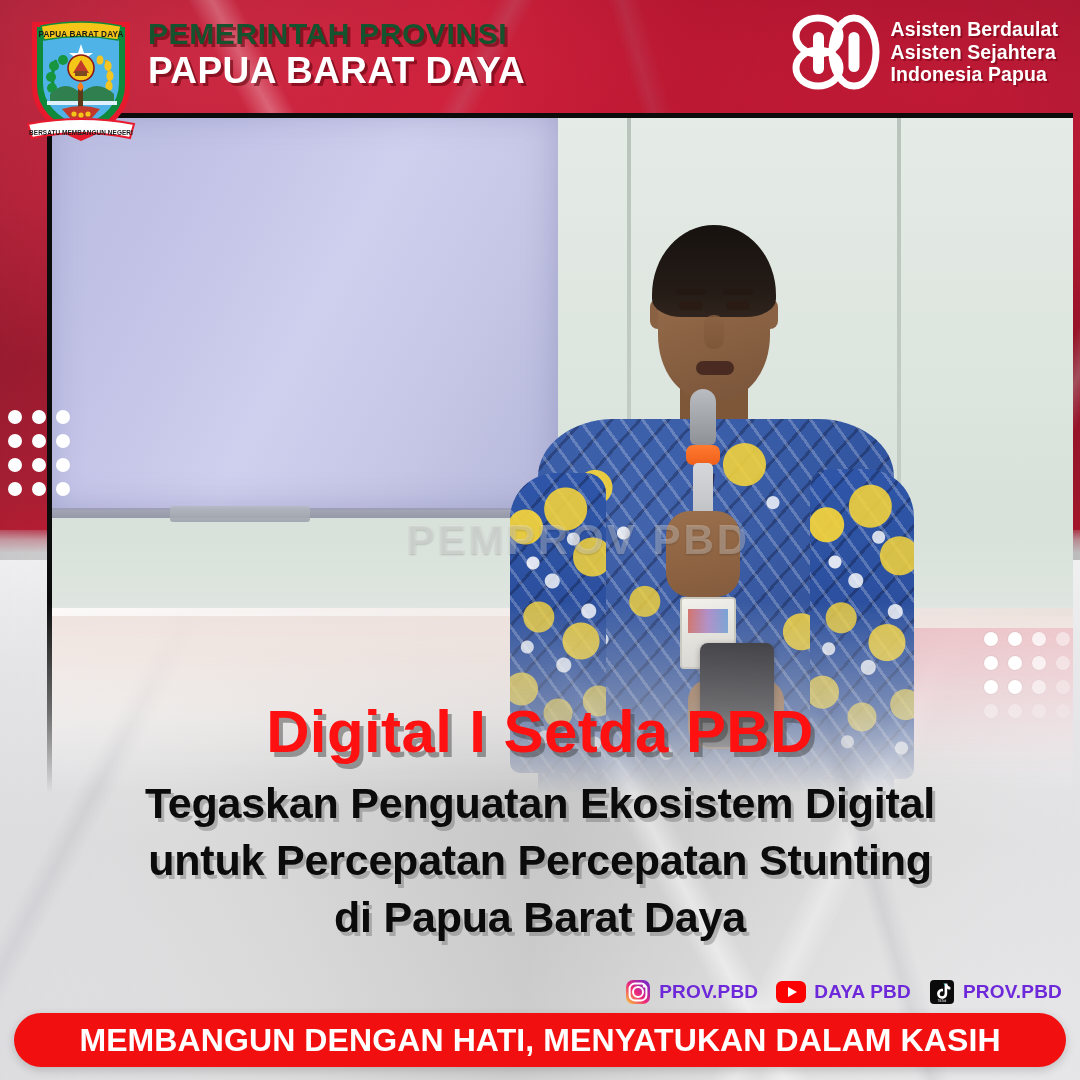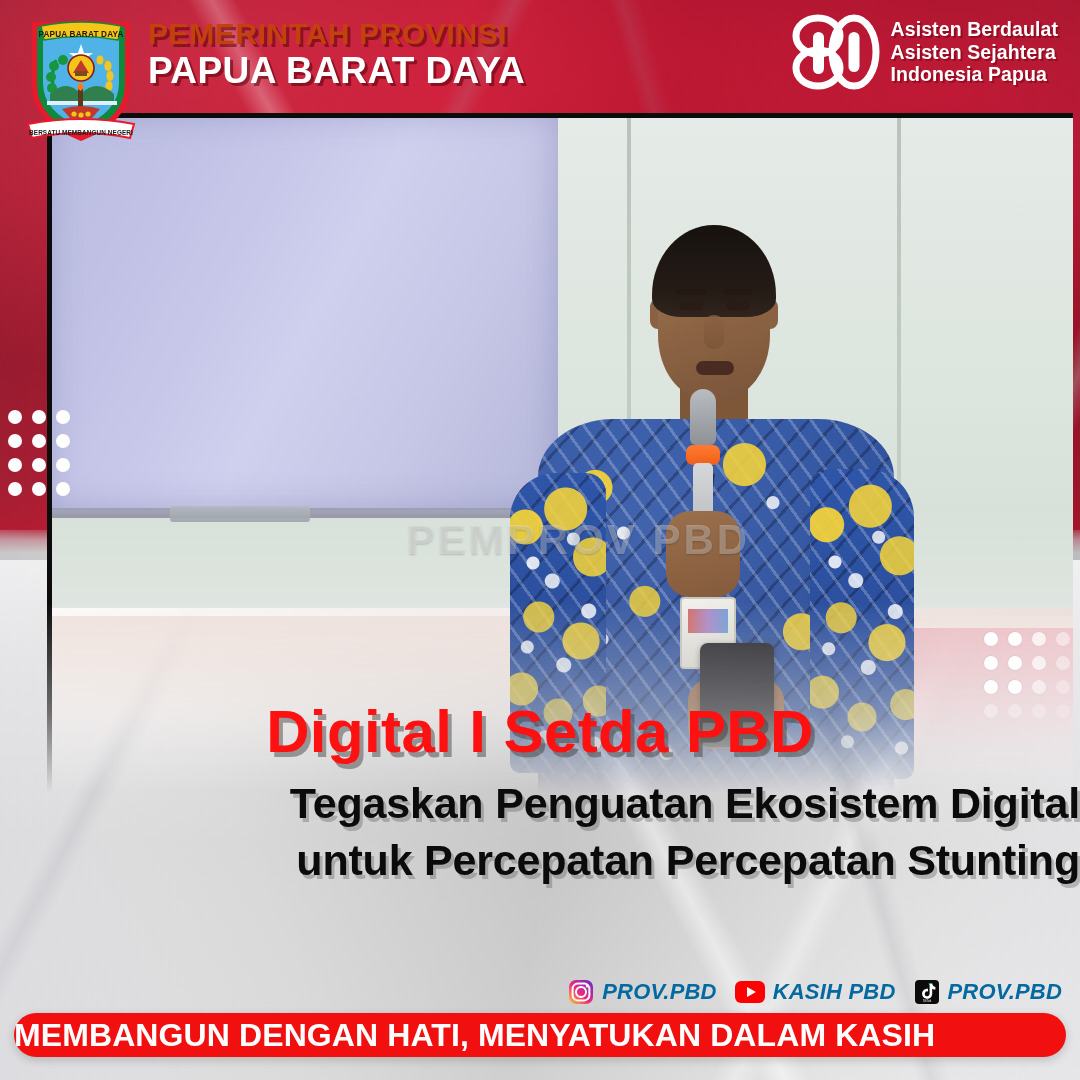--- a/index.html
+++ b/index.html
@@ -87,21 +87,21 @@
     left: 148px;
     top: 19px;
     line-height: 1.02;
     text-shadow: 3px 3px 0 rgba(90,0,10,.55);
   }
   .gov-title .l1 {
     display: block;
     font-size: 30px;
     font-weight: 800;
     letter-spacing: .6px;
-    color: #c2410c;
+    color: #14532d;
     font-family: "Liberation Sans", sans-serif;
   }
   .gov-title .l2 {
     display: block;
     font-size: 37px;
     font-weight: 800;
     letter-spacing: .4px;
     color: #ffffff;
     margin-top: 2px;
     font-family: "Liberation Sans", sans-serif;
@@ -382,56 +382,55 @@
   }
   .h-sub {
     margin-top: 12px;
     font-size: 43px;
     font-weight: 800;
     color: #0b0b0b;
     line-height: 1.32;
     letter-spacing: -.2px;
     text-shadow: 3px 4px 0 rgba(90,90,90,.35);
     font-family: "Liberation Sans", sans-serif;
-    text-align: right;
   }
   .h-sub div { white-space: nowrap; }
 
   
   .social {
     position: absolute;
     right: 18px;
     top: 979px;
     display: flex;
     align-items: center;
     gap: 18px;
     z-index: 20;
   }
   .social-item { display: flex; align-items: center; gap: 8px; }
   .social-item .handle {
-    font-size: 22px;
-    font-weight: 800;
-    color: #0369a1;
+    font-size: 19px;
+    font-weight: 800;
+    color: #6d28d9;
     letter-spacing: .2px;
     font-family: "Liberation Sans", sans-serif;
-    font-style: italic;
   }
   .ic { width: 26px; height: 26px; flex: 0 0 auto; display: block; }
 
   
   .tagline {
     position: absolute;
     left: 14px;
     right: 14px;
     top: 1013px;
-    height: 44px;
+    height: 54px;
     background: #f20f0f;
     border-radius: 27px;
     display: flex;
     align-items: center;
+    justify-content: center;
     z-index: 20;
     box-shadow: 0 3px 10px rgba(0,0,0,.18);
   }
   .tagline span {
     color: #ffffff;
     font-size: 32px;
     font-weight: 800;
     letter-spacing: .1px;
     white-space: nowrap;
     font-family: "Liberation Sans", sans-serif;
@@ -584,20 +583,21 @@
       <span style="opacity:.3"></span>
       <span style="opacity:.25"></span>
       <span style="opacity:.18"></span>
   </div>
 
   <div class="headline">
     <div class="h-red">Digital I Setda PBD</div>
     <div class="h-sub">
       <div>Tegaskan Penguatan Ekosistem Digital</div>
       <div>untuk Percepatan Percepatan Stunting</div>
+      <div>di Papua Barat Daya</div>
     </div>
   </div>
 
   <div class="social">
 
     <div class="social-item">
       <svg class="ic" viewBox="0 0 26 26" aria-hidden="true">
         <defs>
           <linearGradient id="igg" x1="0" y1="1" x2="1" y2="0">
             <stop offset="0%" stop-color="#f9ce34"></stop>
@@ -611,21 +611,21 @@
         <circle cx="19.2" cy="6.9" r="1.5" fill="#ffffff"></circle>
       </svg>
       <span class="handle">PROV.PBD</span>
     </div>
 
     <div class="social-item">
       <svg class="ic" viewBox="0 0 30 22" style="width:30px;height:22px" aria-hidden="true">
         <rect x="0" y="0" width="30" height="22" rx="6" fill="#ff0000"></rect>
         <polygon points="12,6 21,11 12,16" fill="#ffffff"></polygon>
       </svg>
-      <span class="handle">KASIH PBD</span>
+      <span class="handle">DAYA PBD</span>
     </div>
 
     <div class="social-item">
       <svg class="ic" viewBox="0 0 26 26" aria-hidden="true">
         <rect x="1" y="1" width="24" height="24" rx="4" fill="#0b0b0b"></rect>
         <path d="M15.6 4.6h2.6c.2 1.9 1.3 3.2 3.2 3.4v2.6c-1.2 0-2.3-.35-3.2-.95v5.1c0 2.9-2.3 5.1-5.1 5.1s-5.0-2.2-5.0-5.0 2.3-5.1 5.1-5.1c.3 0 .55.03.8.07v2.7a2.4 2.4 0 1 0 1.6 2.25Z" fill="#ffffff"></path>
         <path d="M14.4 4.6h1.3c.05 1.0.35 1.85.9 2.5-.85-.45-1.5-1.2-1.8-2.2Z" fill="#25f4ee"></path>
         <text x="13" y="23.2" font-family="Liberation Sans, sans-serif" font-size="3" fill="#ffffff" text-anchor="middle">TikTok</text>
       </svg>
       <span class="handle">PROV.PBD</span>

